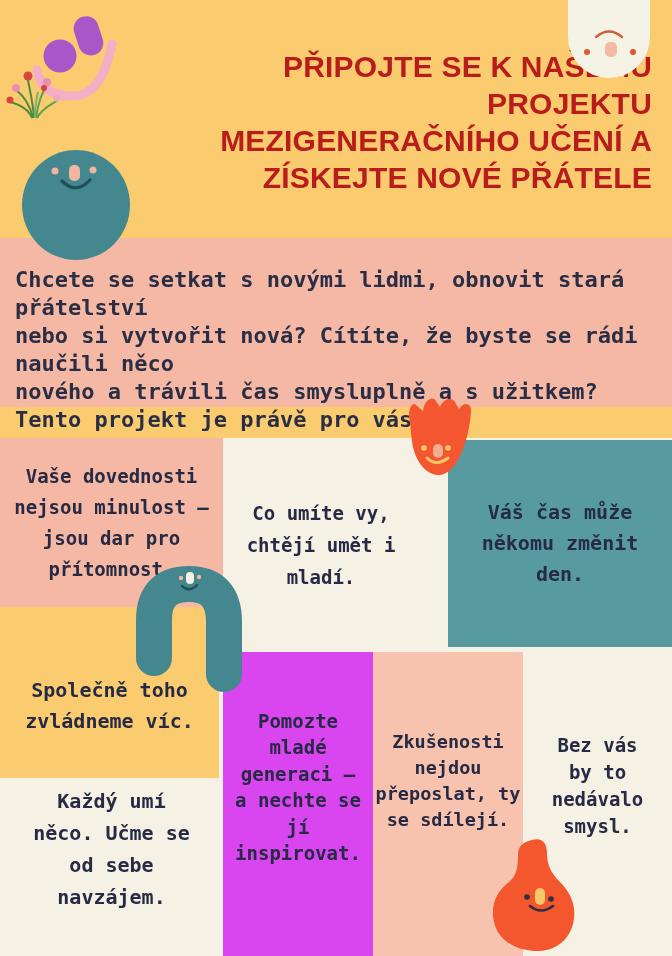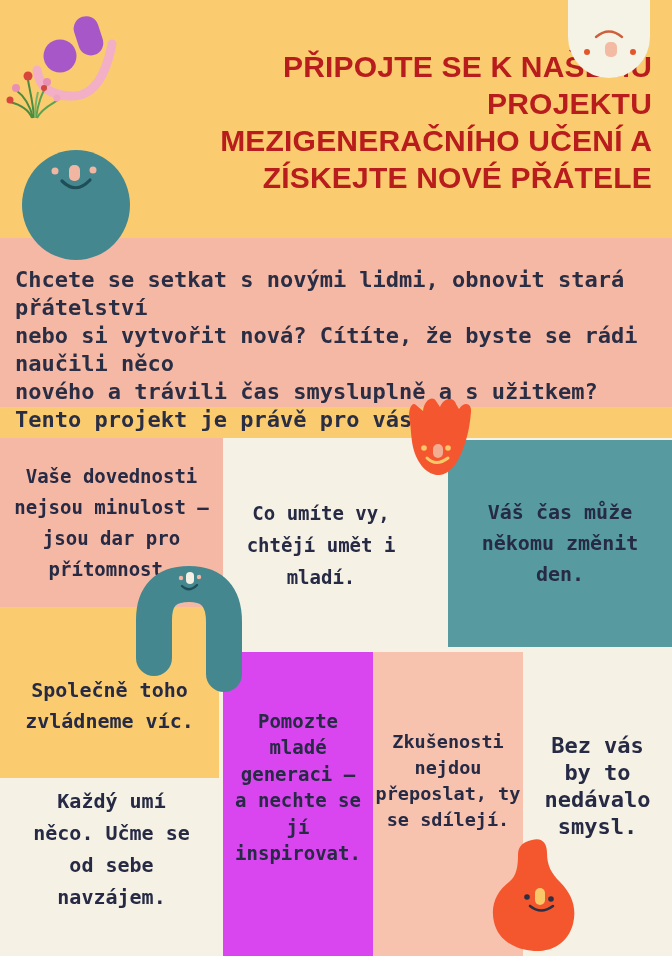--- a/index.html
+++ b/index.html
@@ -20,21 +20,21 @@
   
   .card{display:flex;align-items:center;justify-content:center;text-align:center;
         font-weight:bold;z-index:1;}
   .lines{white-space:pre-line;}
   .card1{left:0;top:438px;width:223px;height:169px;background:#f5b8a4;font-size:19px;line-height:31px;}
   .card2{left:223px;top:438px;width:196px;height:213px;font-size:19px;line-height:32px;}
   .card3{left:448px;top:440px;width:224px;height:207px;background:#579ba1;font-size:20px;line-height:31px;box-sizing:border-box;}
   .card4{left:0;top:607px;width:219px;height:171px;background:#facc6f;font-size:20px;line-height:31px;padding-top:26px;box-sizing:border-box;}
   .card5{left:223px;top:652px;width:150px;height:304px;background:#d946ef;font-size:19px;line-height:26.5px;padding-bottom:34px;box-sizing:border-box;}
   .card6{left:373px;top:652px;width:150px;height:304px;background:#f7c3af;font-size:18.5px;line-height:26px;padding-bottom:46px;box-sizing:border-box;}
-  .card7{left:523px;top:648px;width:149px;height:308px;font-size:22px;line-height:27px;padding-bottom:32px;box-sizing:border-box;}
+  .card7{left:523px;top:648px;width:149px;height:308px;font-size:19px;line-height:27px;padding-bottom:32px;box-sizing:border-box;}
   .card8{left:0;top:778px;width:223px;height:142px;font-size:20px;line-height:32px;}
   
   .decor{z-index:2;pointer-events:none;}
   .blob-tr{left:568px;top:0;width:82px;height:78px;background:#f5f2e6;
            border-radius:0 0 41px 41px;z-index:2;}
 </style>
 </head>
 <body>
 
 <div class="poster">

